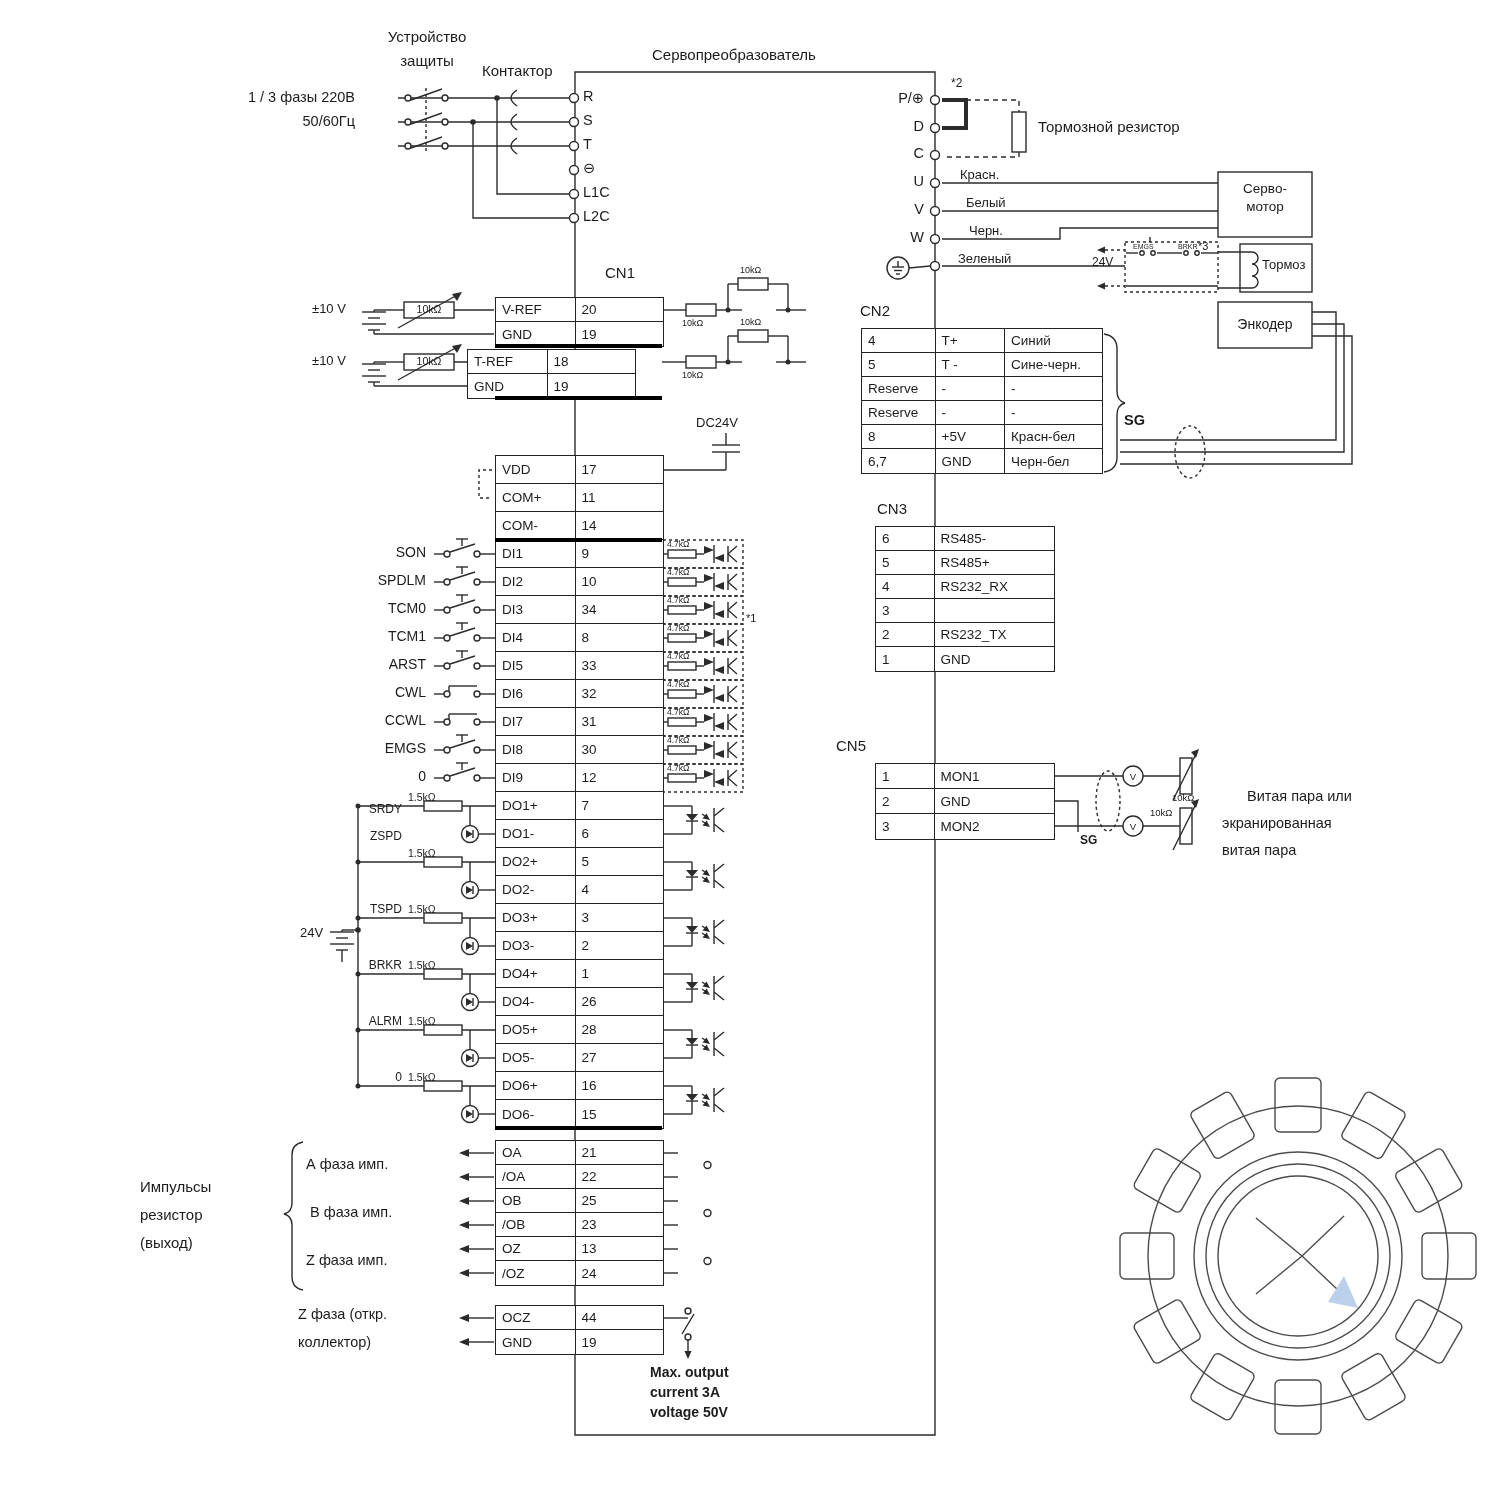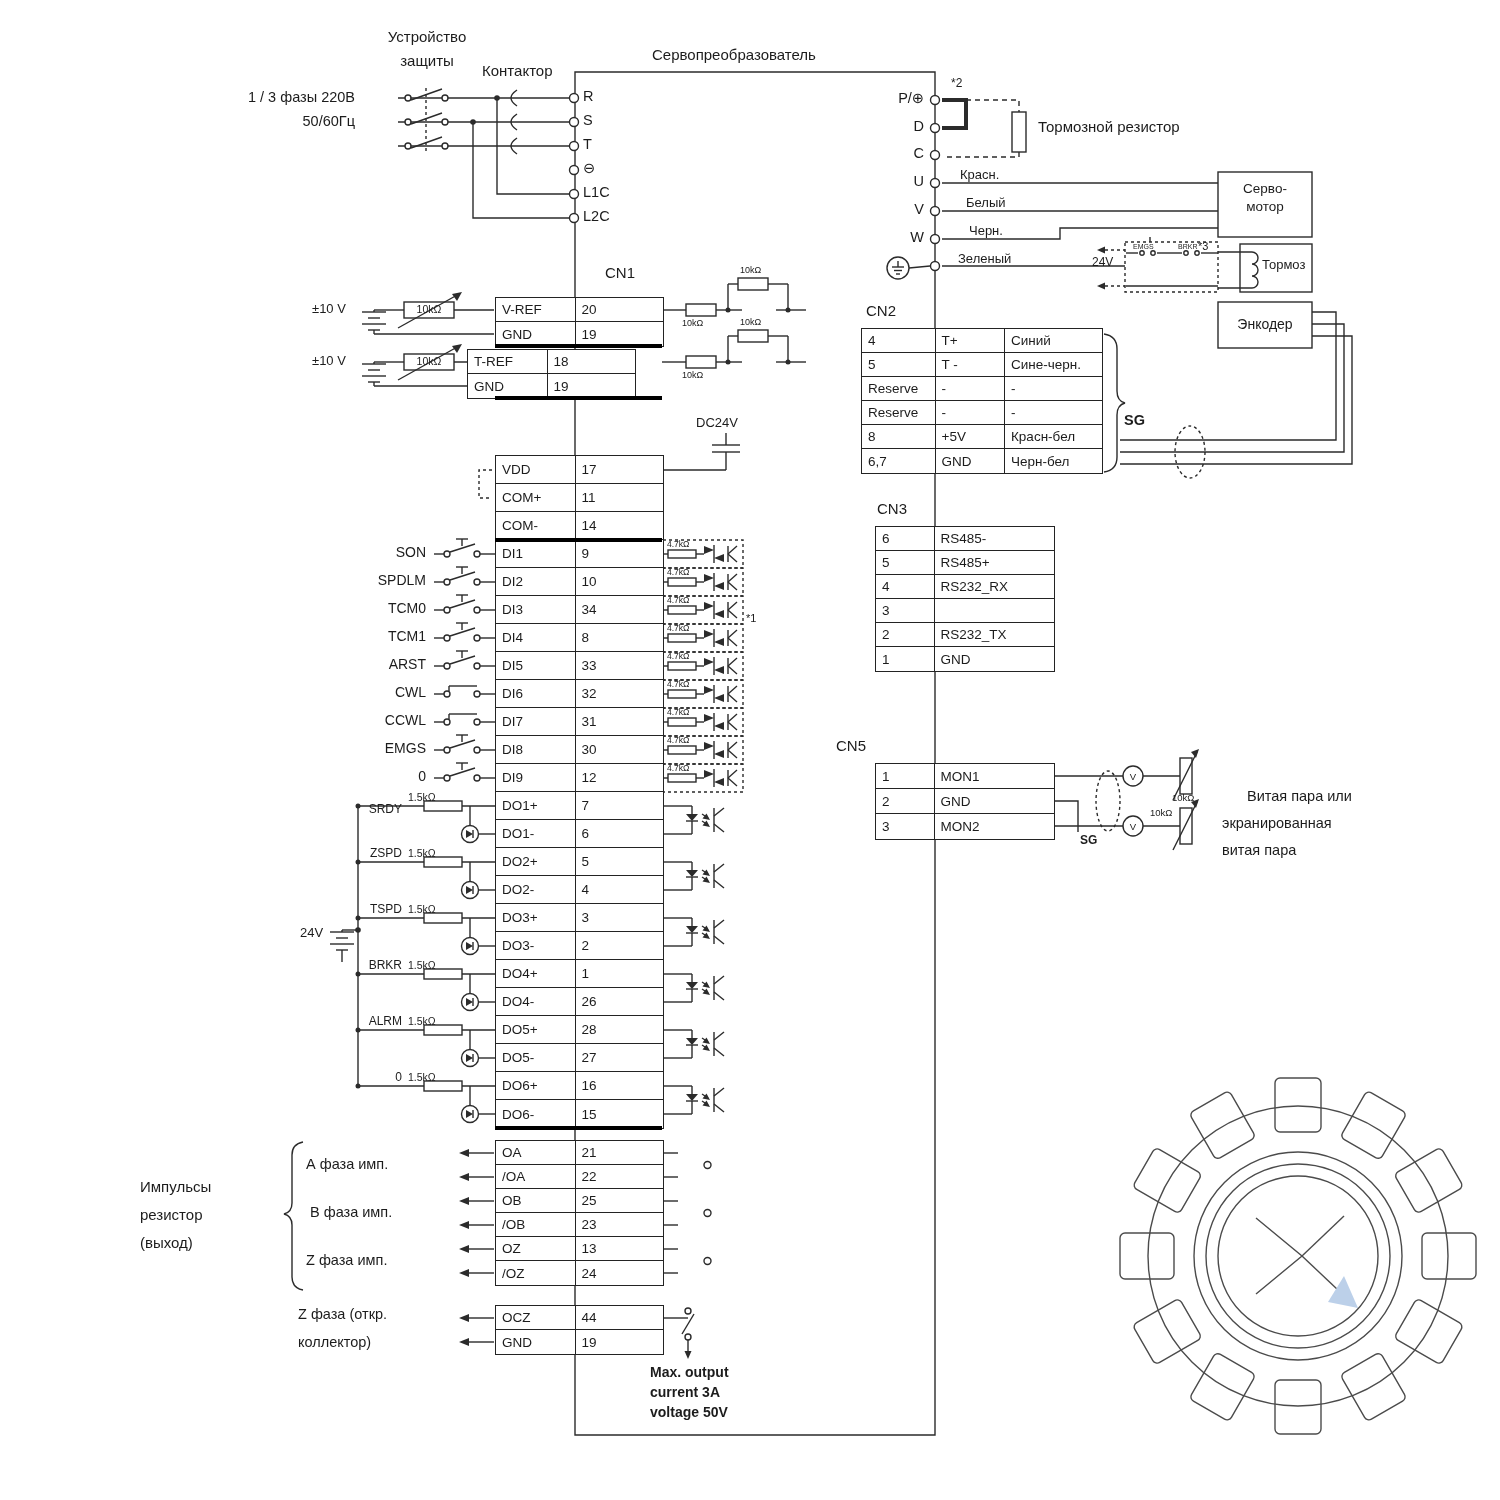--- a/index.html
+++ b/index.html
@@ -700,21 +700,21 @@
 <div class="lbl f13" style="left:958px;top:252px;">Зеленый</div>
 <div class="lbl ctr f135" style="left:1218px;top:181px;width:94px;">Серво-</div>
 <div class="lbl ctr f135" style="left:1218px;top:199px;width:94px;">мотор</div>
 <div class="lbl f12" style="left:1092px;top:256px;">24V</div>
 <div class="lbl f11" style="left:1198px;top:240px;">*3</div>
 <div class="lbl f7" style="left:1133px;top:243px;">EMGS</div>
 <div class="lbl f7" style="left:1178px;top:243px;">BRKR</div>
 <div class="lbl f13" style="left:1262px;top:258px;">Тормоз</div>
 <div class="lbl ctr f14" style="left:1218px;top:316px;width:94px;">Энкодер</div>
 <div class="lbl" style="left:605px;top:264px;">CN1</div>
-<div class="lbl" style="left:860px;top:302px;margin-left:6px;">CN2</div>
+<div class="lbl" style="left:860px;top:302px;">CN2</div>
 <div class="lbl" style="left:877px;top:500px;">CN3</div>
 <div class="lbl" style="left:836px;top:737px;">CN5</div>
 <div class="lbl bold f145" style="left:1124px;top:412px;">SG</div>
 <div class="lbl bold f12" style="left:1080px;top:834px;">SG</div>
 <div class="lbl f13" style="left:312px;top:302px;">±10 V</div>
 <div class="lbl f13" style="left:312px;top:354px;">±10 V</div>
 <div class="lbl ctr f10" style="left:404px;top:303px;width:50px;">10kΩ</div>
 <div class="lbl ctr f10" style="left:404px;top:355px;width:50px;">10kΩ</div>
 <div class="lbl f9" style="left:682px;top:318px;">10kΩ</div>
 <div class="lbl f9" style="left:740px;top:265px;">10kΩ</div>
@@ -725,21 +725,21 @@
 <div class="lbl ra f14" style="left:350px;top:572px;width:76px;">SPDLM</div>
 <div class="lbl ra f14" style="left:350px;top:600px;width:76px;">TCM0</div>
 <div class="lbl ra f14" style="left:350px;top:628px;width:76px;">TCM1</div>
 <div class="lbl ra f14" style="left:350px;top:656px;width:76px;">ARST</div>
 <div class="lbl ra f14" style="left:350px;top:684px;width:76px;">CWL</div>
 <div class="lbl ra f14" style="left:350px;top:712px;width:76px;">CCWL</div>
 <div class="lbl ra f14" style="left:350px;top:740px;width:76px;">EMGS</div>
 <div class="lbl ra f14" style="left:350px;top:768px;width:76px;">0</div>
 <div class="lbl f11" style="left:746px;top:612px;">*1</div>
 <div class="lbl ra f12" style="left:346px;top:791px;width:56px;margin-top:12px;">SRDY</div>
-<div class="lbl ra f12" style="left:346px;top:847px;width:56px;">ZSPD</div>
+<div class="lbl ra f12" style="left:346px;top:830px;width:56px;">ZSPD</div>
 <div class="lbl ra f12" style="left:346px;top:903px;width:56px;">TSPD</div>
 <div class="lbl ra f12" style="left:346px;top:959px;width:56px;">BRKR</div>
 <div class="lbl ra f12" style="left:346px;top:1015px;width:56px;">ALRM</div>
 <div class="lbl ra f12" style="left:346px;top:1071px;width:56px;">0</div>
 <div class="lbl f10" style="left:408px;top:791px;">1.5kΩ</div>
 <div class="lbl f10" style="left:408px;top:847px;">1.5kΩ</div>
 <div class="lbl f10" style="left:408px;top:903px;">1.5kΩ</div>
 <div class="lbl f10" style="left:408px;top:959px;">1.5kΩ</div>
 <div class="lbl f10" style="left:408px;top:1015px;">1.5kΩ</div>
 <div class="lbl f10" style="left:408px;top:1071px;">1.5kΩ</div>

